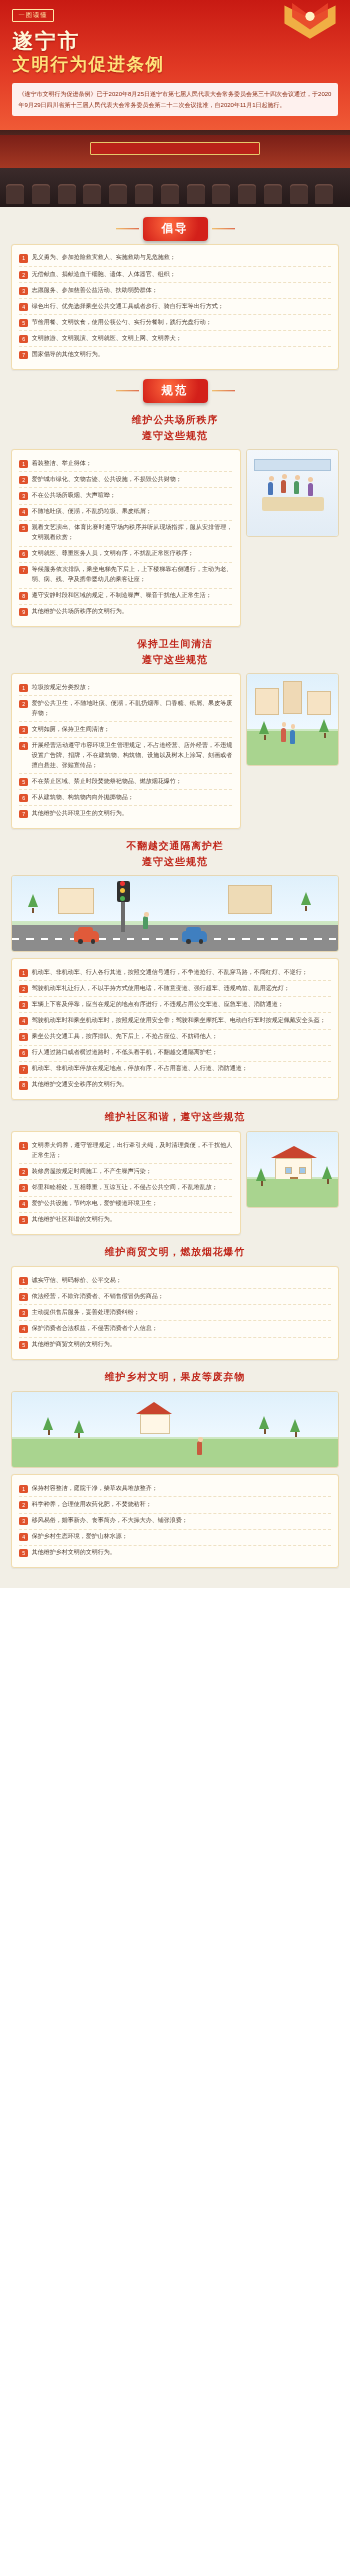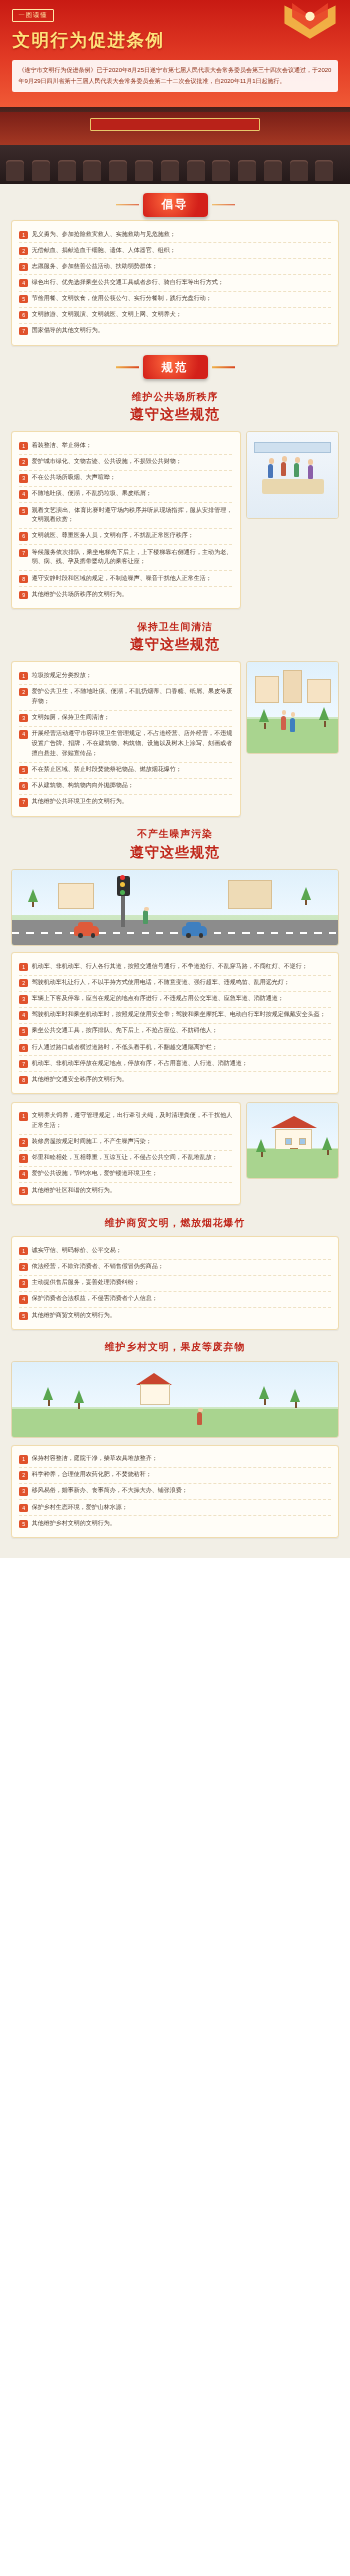--- a/index.html
+++ b/index.html
@@ -115,21 +115,21 @@
   
   .block-title {
     text-align: center;
     color: #c0261a;
     font-size: 9.8px;
     font-weight: bold;
     letter-spacing: 1px;
     line-height: 1.5;
     margin: 10.3px 0 6.2px 0;
   }
-  .block-title small { display: block; font-size: 14px; font-family: Liberation Serif, serif; }
+  .block-title small { display: block; font-size: 10px; font-family: Liberation Serif, serif; }
 
   
   .card {
     margin: 0 11.3px 7.2px 11.3px;
     background: #fffdf7;
     border: 0.5px solid #f0dcae;
     border-radius: 3.1px;
     padding: 6.2px 7.2px;
     box-shadow: 0 0.5px 1px rgba(0,0,0,.05);
   }
@@ -190,20 +190,21 @@
 
   .footer-space { height: 12.4px; }
 </style>
 </head>
 <body>
 
 <div class="page">
 
   <div class="header">
     <div class="hdr-badge">一图读懂</div>
+    <div class="hdr-title1">遂宁市</div>
     <div class="hdr-title2">文明行为促进条例</div>
     <svg class="hdr-ribbon" viewBox="0 0 120 90">
       <path d="M10 5 L60 30 L110 5 L110 40 L60 70 L10 40 Z" fill="#f6c84c" opacity="0.85"></path>
       <path d="M25 0 L60 25 L95 0 L95 28 L60 52 L25 28 Z" fill="#e8432a" opacity="0.9"></path>
       <circle cx="60" cy="26" r="9" fill="#fff3c4"></circle>
     </svg>
     <div class="hdr-sub">《遂宁市文明行为促进条例》已于2020年8月25日遂宁市第七届人民代表大会常务委员会第三十四次会议通过，于2020年9月29日四川省第十三届人民代表大会常务委员会第二十二次会议批准，自2020年11月1日起施行。</div>
   </div>
 
   <div class="photo-band">
@@ -365,21 +366,21 @@
       <div class="tree" style="left:72px; top:45px;"></div>
         <div class="trunk" style="left:77px; top:59px;"></div>
       <div class="person" style="left:34px; top:54px; background:#d0604a;"></div>
       <div class="person" style="left:43px; top:56px; background:#3e7fbf;"></div>
       <div class="dot" style="left:35px; top:48px; width:4.6px;height:4.6px;background:#f3cfa8;"></div>
       <div class="dot" style="left:44px; top:50px; width:4.6px;height:4.6px;background:#f3cfa8;"></div>
     </div>
   </div>
 
   <div class="block-title">
-    <span>不产生噪声污染</span>
+    <span>不翻越交通隔离护栏</span>
     <small>遵守这些规范</small>
   </div>
   <div class="illus wide" style="margin:0 11.3px 6.2px 11.3px; flex:none; height:77px;">
     <div class="sky"></div>
     <div class="tree" style="left:15.5px; top:18.5px;"></div>
       <div class="trunk" style="left:20px; top:32px;"></div>
     <div class="tree" style="left:289px; top:16.5px;"></div>
       <div class="trunk" style="left:293px; top:30px;"></div>
     <div class="bldg" style="left:46px; top:12.4px; width:36px; height:26px; background:#f7e6c8;"></div>
     <div class="bldg" style="left:216px; top:9.3px; width:44px; height:29px; background:#eedbb6;"></div>
@@ -428,20 +429,21 @@
     <div class="row">
         <span class="num">7</span>
         <span class="txt">机动车、非机动车停放在规定地点，停放有序，不占用盲道、人行道、消防通道；</span>
       </div>
     <div class="row">
         <span class="num">8</span>
         <span class="txt">其他维护交通安全秩序的文明行为。</span>
       </div>
   </div>
 
+  <div class="block-title">维护社区和谐，遵守这些规范</div>
   <div class="split">
     <div class="card">
       <div class="row">
           <span class="num">1</span>
           <span class="txt">文明养犬饲养，遵守管理规定，出行牵引犬绳，及时清理粪便，不干扰他人正常生活；</span>
         </div>
       <div class="row">
           <span class="num">2</span>
           <span class="txt">装修房屋按规定时间施工，不产生噪声污染；</span>
         </div>

